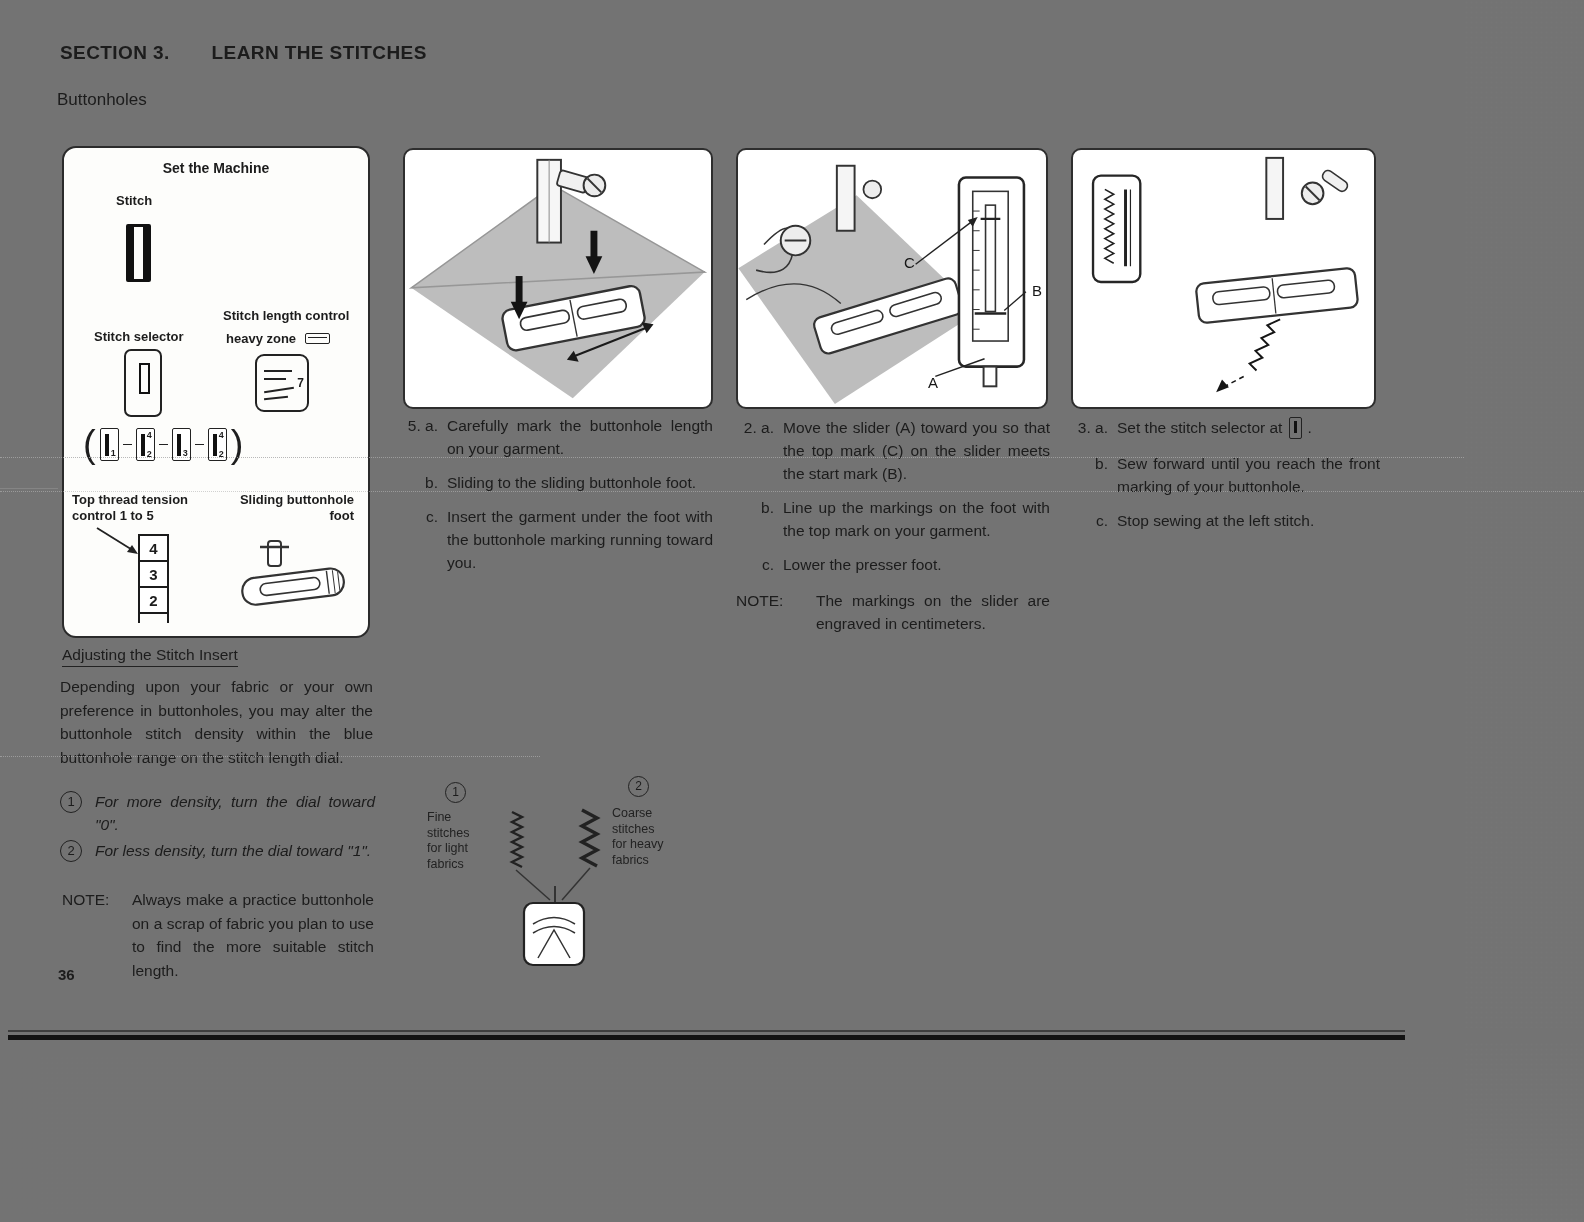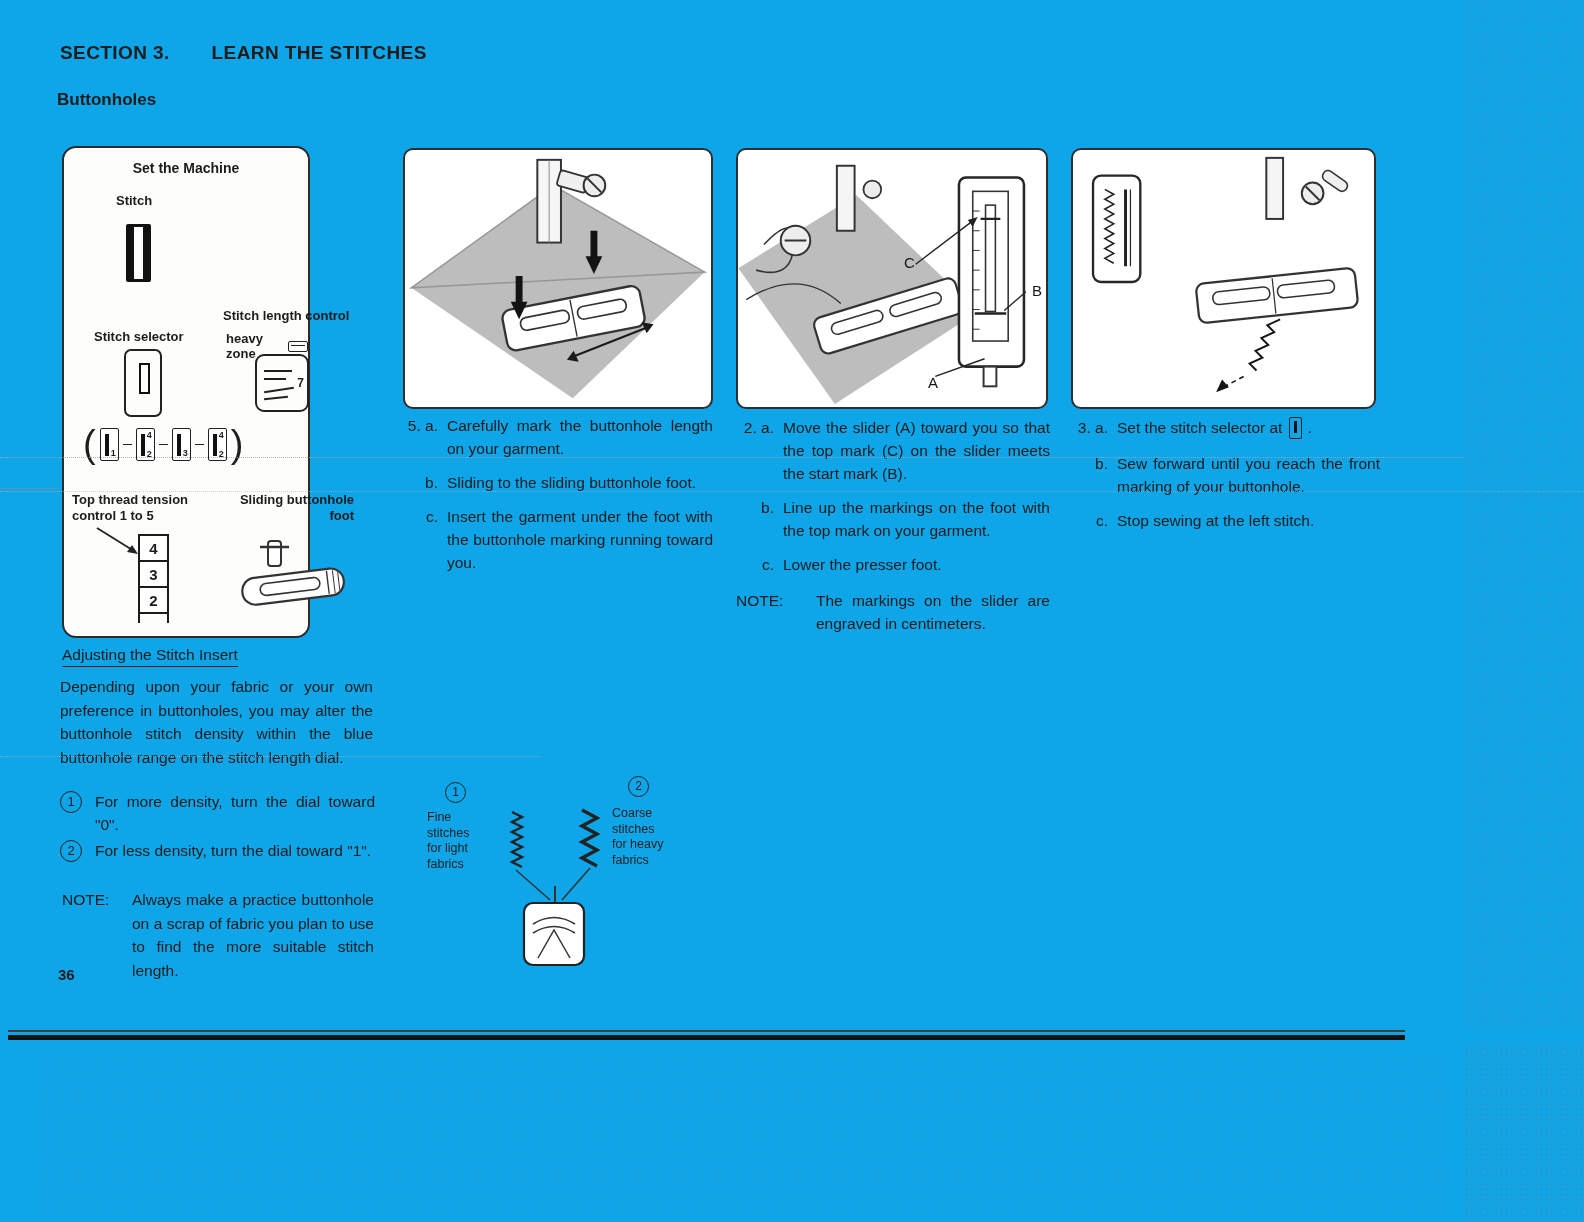--- a/index.html
+++ b/index.html
@@ -1,30 +1,30 @@
 <!DOCTYPE html>
 <html><head>
 <meta charset="utf-8">
 <style>
   * { box-sizing: border-box; margin: 0; padding: 0; }
   body { margin: 0; background: #ffffff; }
   #page {
     position: relative; width: 1584px; height: 1222px;
-    background: #0ea5e9; overflow: hidden;
+    background: #737373; overflow: hidden;
     font-family: "Liberation Sans", "DejaVu Sans", sans-serif;
     color: #1c1c1c;
   }
 
   
   #section-title { position:absolute; left:60px; top:42px; font-size:19px; font-weight:bold; letter-spacing:0.4px; }
   #section-title .gap { display:inline-block; width:42px; }
-  #page-heading { position:absolute; left:57px; top:90px; font-size:17px; font-weight:bold; }
-
-  
-  #machine-panel { position:absolute; left:62px; top:146px; width:248px; height:492px;
+  #page-heading { position:absolute; left:57px; top:90px; font-size:17px; font-weight:normal; }
+
+  
+  #machine-panel { position:absolute; left:62px; top:146px; width:308px; height:492px;
     border:2px solid #2b2b2b; border-radius:14px; background:#fdfdfb; }
   .mb-label { position:absolute; font-size:13px; font-weight:bold; white-space:nowrap; }
   #mb-title { position:absolute; top:12px; left:0; right:0; text-align:center; font-size:14px; font-weight:bold; }
   #stitch-label { left:52px; top:45px; }
   #stitch-icon { position:absolute; left:62px; top:76px; width:25px; height:58px;
     border:3px solid #111; border-left-width:8px; border-right-width:8px; border-radius:2px; }
   #selector-label { left:30px; top:181px; }
   #selector-icon { position:absolute; left:60px; top:201px; width:38px; height:68px;
     border:2px solid #222; border-radius:7px; }
   #selector-icon::before { content:""; position:absolute; left:13px; top:12px; width:7px; height:27px; border:2px solid #111; }
@@ -65,21 +65,21 @@
   
   #density-heading { position:absolute; left:62px; top:646px; font-size:15.5px;
     border-bottom:1.5px solid #222; padding-bottom:2px; }
   #density-paragraph { position:absolute; left:60px; top:675px; width:313px;
     font-size:15.5px; line-height:23.5px; text-align:justify; }
   .density-item { position:absolute; left:60px; width:315px; display:flex; font-size:15.5px; line-height:23px; }
   #density-item-1 { top:790px; }
   #density-item-2 { top:839px; }
   .circ { flex:0 0 22px; height:22px; border:1.6px solid #222; border-radius:50%;
     text-align:center; font-size:13px; line-height:19px; margin-right:13px; margin-top:1px; }
-  .ditxt { flex:1; text-align:justify; }
+  .ditxt { flex:1; text-align:justify;font-style:italic; }
   #density-note { position:absolute; left:62px; top:888px; width:312px; display:flex;
     font-size:15.5px; line-height:23.5px; }
   #density-note .nlbl { flex:0 0 70px; }
   #density-note .ntxt { flex:1; text-align:justify; }
   #page-number { position:absolute; left:58px; top:966px; font-size:15px; font-weight:bold; }
 
   
   .illus { position:absolute; border:2px solid #2e2e2e; border-radius:10px; background:#fff; overflow:hidden; }
   #illus1 { left:403px; top:148px; width:310px; height:261px; }
   #illus2 { left:736px; top:148px; width:312px; height:261px; }

